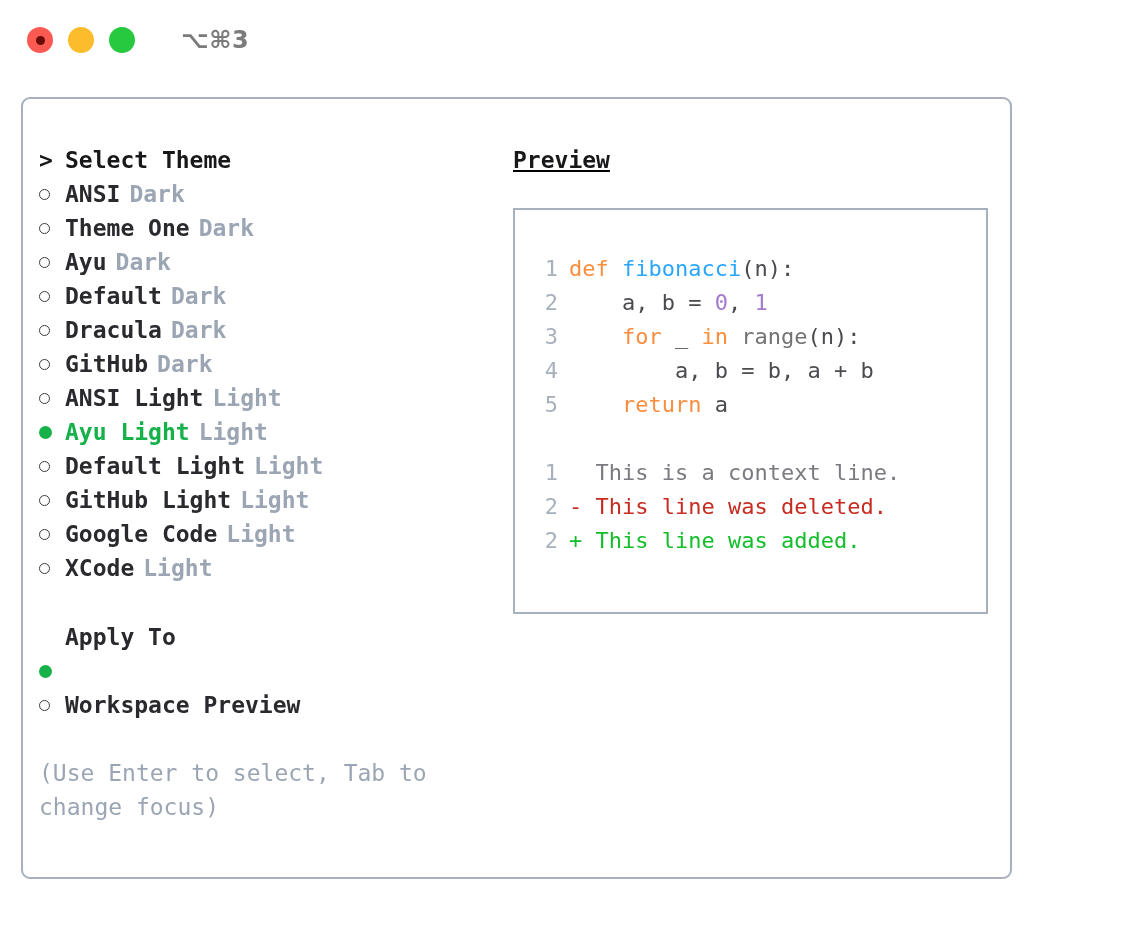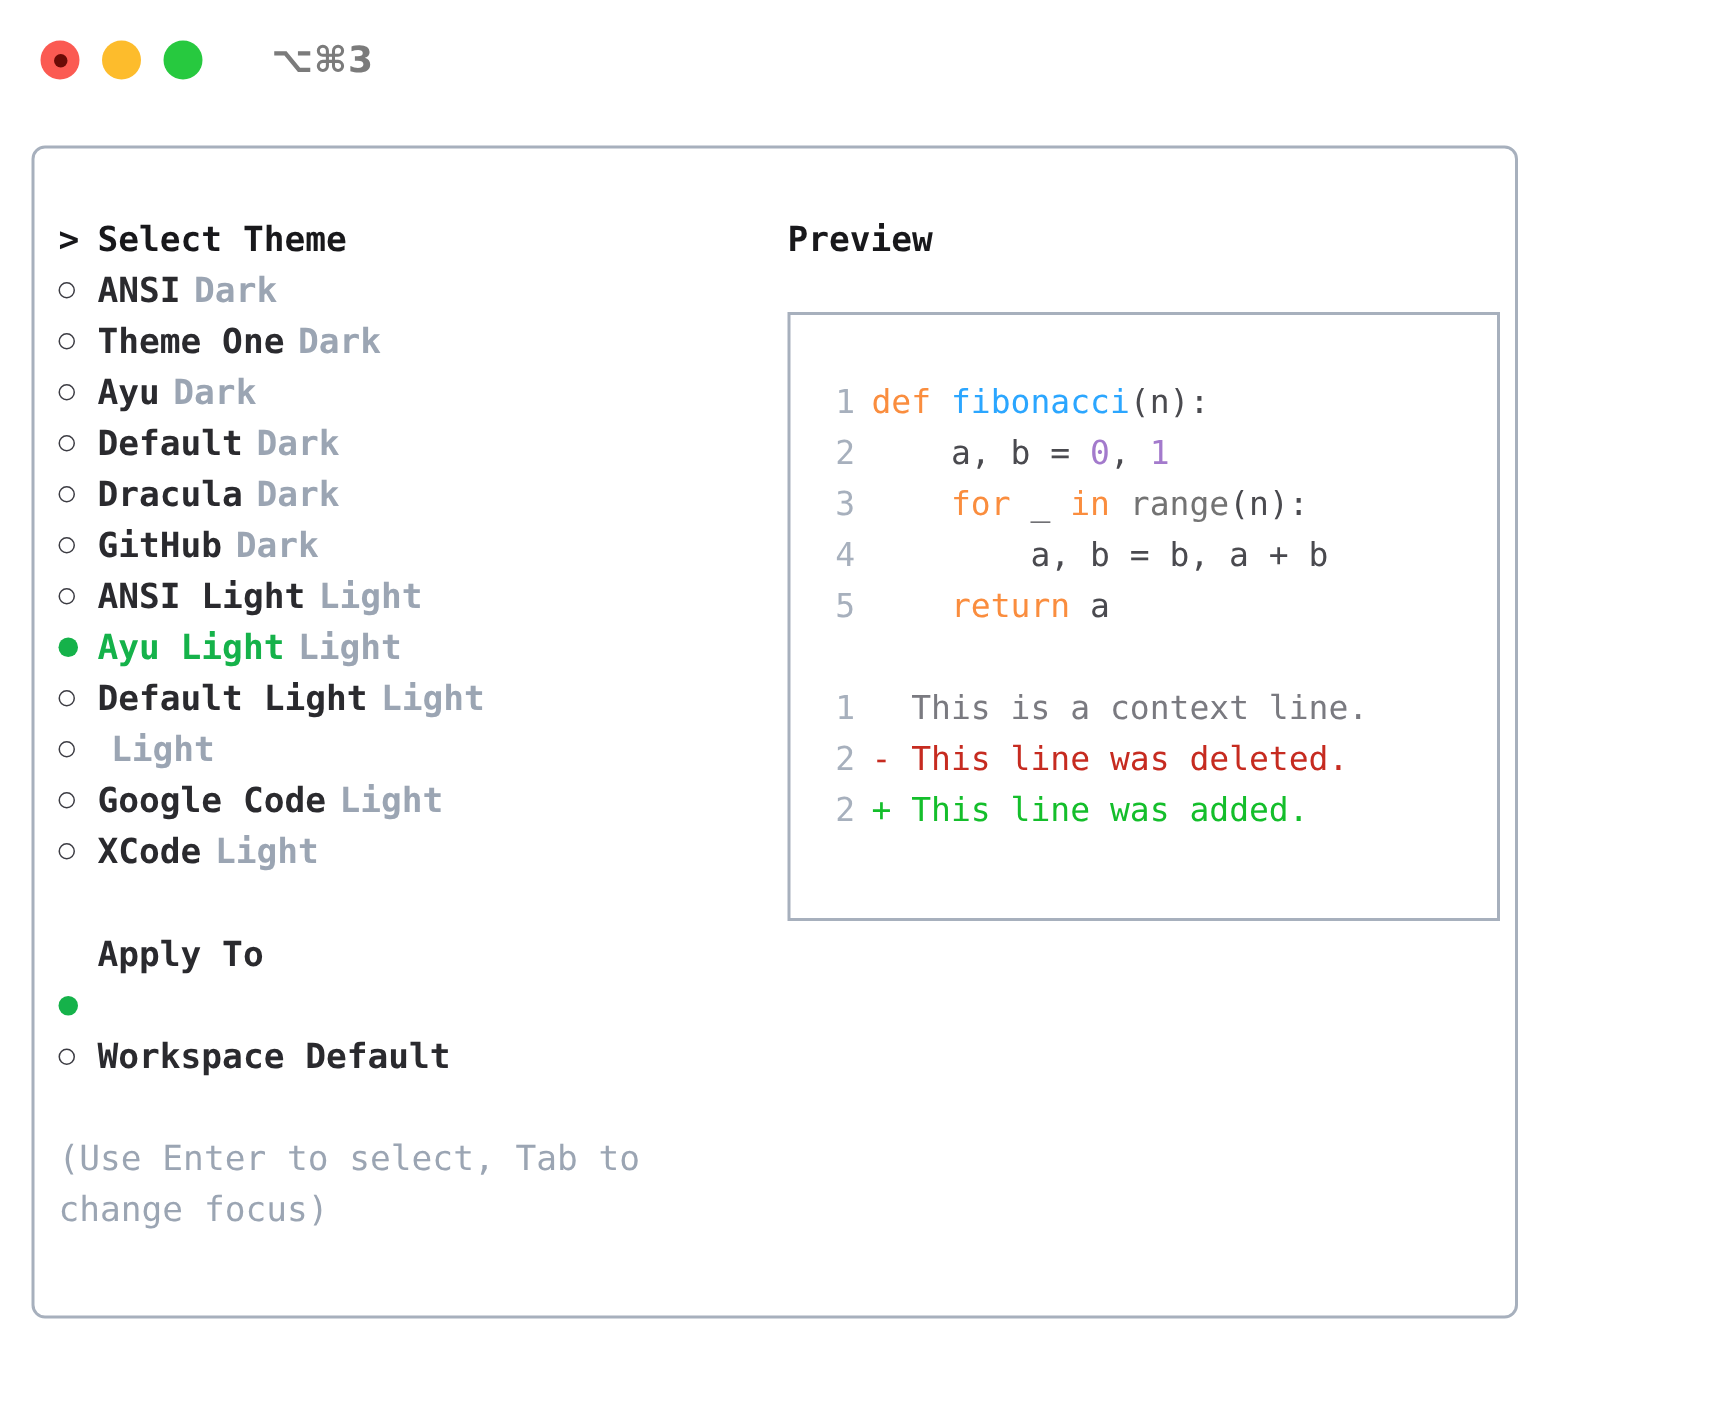--- a/index.html
+++ b/index.html
@@ -167,23 +167,24 @@
     margin-top: 34px;
     font-size: 23px;
     line-height: 34px;
     color: #9BA5B3;
     width: 400px;
   }
 
   
   #right-column {
     position: absolute;
-    left: 502px;
+    left: 490px;
     top: 44px;
     width: 490px;
+    text-decoration: underline;
   }
   #preview-header {
     font-size: 23px;
     font-weight: 700;
     color: #18181B;
     line-height: 34px;
   }
   #preview-box {
     margin-top: 31px;
     width: 475px;
@@ -249,30 +250,30 @@
         <div id="theme-list">
             <div class="row theme-row"><span class="bullet-ring"><i></i></span><span class="theme-name">ANSI</span><span class="theme-tag">Dark</span></div>
             <div class="row theme-row"><span class="bullet-ring"><i></i></span><span class="theme-name">Theme One</span><span class="theme-tag">Dark</span></div>
             <div class="row theme-row"><span class="bullet-ring"><i></i></span><span class="theme-name">Ayu</span><span class="theme-tag">Dark</span></div>
             <div class="row theme-row"><span class="bullet-ring"><i></i></span><span class="theme-name">Default</span><span class="theme-tag">Dark</span></div>
             <div class="row theme-row"><span class="bullet-ring"><i></i></span><span class="theme-name">Dracula</span><span class="theme-tag">Dark</span></div>
             <div class="row theme-row"><span class="bullet-ring"><i></i></span><span class="theme-name">GitHub</span><span class="theme-tag">Dark</span></div>
             <div class="row theme-row"><span class="bullet-ring"><i></i></span><span class="theme-name">ANSI Light</span><span class="theme-tag">Light</span></div>
             <div class="row theme-row selected"><span class="bullet-dot"><i></i></span><span class="theme-name">Ayu Light</span><span class="theme-tag">Light</span></div>
             <div class="row theme-row"><span class="bullet-ring"><i></i></span><span class="theme-name">Default Light</span><span class="theme-tag">Light</span></div>
-            <div class="row theme-row"><span class="bullet-ring"><i></i></span><span class="theme-tag">Light</span></div>
+            <div class="row theme-row"><span class="bullet-ring"><i></i></span><span class="theme-name">GitHub Light</span><span class="theme-tag">Light</span></div>
             <div class="row theme-row"><span class="bullet-ring"><i></i></span><span class="theme-name">Google Code</span><span class="theme-tag">Light</span></div>
             <div class="row theme-row"><span class="bullet-ring"><i></i></span><span class="theme-name">XCode</span><span class="theme-tag">Light</span></div>
           </div>
 
         <div id="apply-to-block">
           <div class="row" id="apply-to-header">Apply To</div>
           <div id="apply-to-list">
               <div class="row apply-row selected"><span class="bullet-dot"><i></i></span></div>
-              <div class="row apply-row"><span class="bullet-ring"><i></i></span><span class="apply-label">Workspace Default</span></div>
+              <div class="row apply-row"><span class="bullet-ring"><i></i></span><span class="apply-label">Workspace Preview</span></div>
             </div>
         </div>
 
         <div id="hint-block">(Use Enter to select, Tab to change focus)</div>
       </div>
 
       <div id="right-column">
         <div id="preview-header">Preview</div>
 
         <div id="preview-box">

